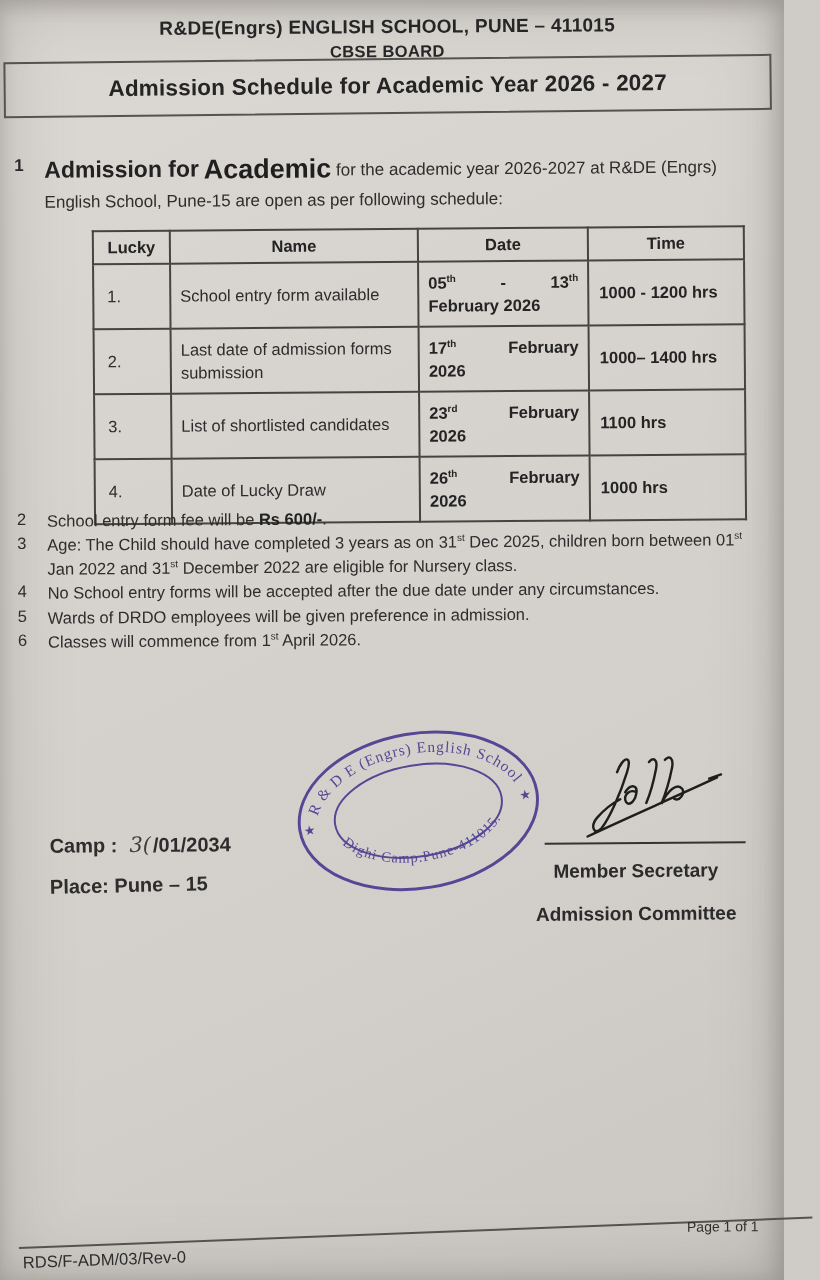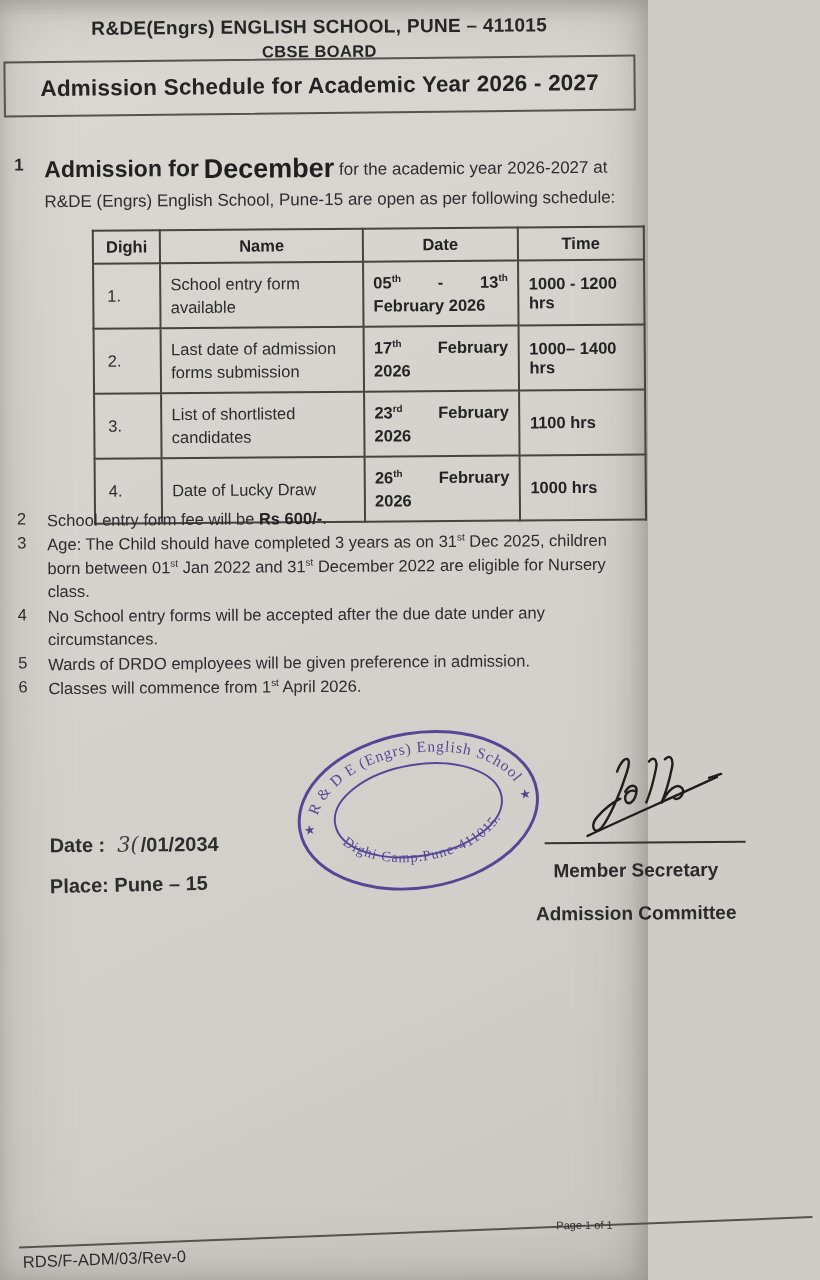--- a/index.html
+++ b/index.html
@@ -2,21 +2,21 @@
 <html lang="en"><head>
 <meta charset="utf-8">
 <style>
   html,body{margin:0;padding:0}
   body{
     width:820px;height:1280px;overflow:hidden;
     background:#cfccc7;
     font-family:"Liberation Sans",sans-serif;
   }
   .page{
-    position:relative;width:648px;height:1280px;
+    position:relative;width:784px;height:1280px;
     background:linear-gradient(155deg,#dbd8d3 0%,#d6d3ce 38%,#d2cfca 70%,#cac7c2 100%);
     box-shadow:inset 0 0 70px rgba(92,88,82,.28), inset -10px 0 22px rgba(84,80,74,.18), inset 0 8px 16px rgba(84,80,74,.16);
     color:#2a2a2a;
   }
   .tilt{position:absolute;inset:0;transform:rotate(-0.45deg)}
 
   
   .hdr{position:absolute;top:16px;left:0;width:100%;text-align:center}
   .hdr-school{font-size:19px;font-weight:bold;color:#262626;letter-spacing:.3px}
   .hdr-board{font-size:16.5px;font-weight:bold;color:#262626;margin-top:4px;letter-spacing:.4px}
@@ -68,47 +68,47 @@
   .stamp text{font-family:"Liberation Serif",serif;letter-spacing:1px}
 
   
   .signature{position:absolute;top:750px;left:572px;width:168px;height:98px}
   .sig-line{position:absolute;top:844px;left:543px;width:201px;height:2px;background:#34332f}
   .secretary{position:absolute;top:862px;left:513px;width:242px;text-align:center;font-size:19px;font-weight:bold;color:#2b2b2b}
   .committee{position:absolute;top:905px;left:508px;width:252px;text-align:center;font-size:19px;font-weight:bold;color:#2b2b2b}
 
   
   .footer-line{position:absolute;top:1232px;left:14px;width:794px;height:2px;background:#55534f;transform:rotate(-1.75deg)}
-  .page-num{position:absolute;top:1221px;right:40px;font-size:11px;color:#2f2f2f}
+  .page-num{position:absolute;top:1221px;right:30px;font-size:14px;color:#2f2f2f}
   .doc-ref{position:absolute;top:1248px;left:18px;font-size:16.5px;color:#2d2d2d;transform:rotate(-1.6deg)}
 </style>
 </head>
 <body>
 
 <div class="page">
   <div class="tilt">
 
     <div class="hdr">
       <div class="hdr-school">R&amp;DE(Engrs) ENGLISH SCHOOL, PUNE – 411015</div>
       <div class="hdr-board">CBSE BOARD</div>
     </div>
 
     <div class="title-box">
       <div class="doc-title">Admission Schedule for Academic Year 2026 - 2027</div>
     </div>
 
     <div class="intro">
       <span class="intro-num">1</span>
-      <p class="intro-text"><b>Admission for</b> <span class="big">December</span> for the academic year 2026-2027 at R&amp;DE (Engrs) English School, Pune-15 are open as per following schedule:</p>
+      <p class="intro-text"><b>Admission for</b> <span class="big">Academic</span> for the academic year 2026-2027 at R&amp;DE (Engrs) English School, Pune-15 are open as per following schedule:</p>
     </div>
 
     <table class="sched">
       <tbody>
           <tr>
-        <th class="col-event">Dighi</th>
+        <th class="col-event">Lucky</th>
         <th class="col-name">Name</th>
         <th class="col-date">Date</th>
         <th class="col-time">Time</th>
       </tr>
       <tr>
         <td class="cell-event">1.</td>
         <td class="cell-name">School entry form available</td>
         <td class="cell-date">
           <div class="date-l1">
             <span>05<sup>th</sup></span>
@@ -205,21 +205,21 @@
         <path d="M52,44 C58,35 65,37 63,46 C61,55 54,59 52,52 C51,46 57,41 63,44"></path>
         <path d="M76,14 C80,9 85,11 83,21 C80,36 76,48 73,55"></path>
         <path d="M92,12 C96,7 101,10 99,20 C96,35 91,49 88,56 C95,42 104,35 109,41 C112,46 106,54 101,51"></path>
         <path d="M14,88 C46,73 100,50 144,30"></path>
         <path d="M136,31 L148,27"></path>
       </g>
     </svg>
     <div class="sig-line"></div>
 
     <div class="date-line">
-      <span>Date :</span><span class="hand">3(</span><span>/01/2034</span>
+      <span>Camp :</span><span class="hand">3(</span><span>/01/2034</span>
     </div>
     <div class="place-line">Place: Pune – 15</div>
 
     <div class="secretary">Member Secretary</div>
     <div class="committee">Admission Committee</div>
 
     <div class="footer-line"></div>
     <div class="page-num">Page 1 of 1</div>
     <div class="doc-ref">RDS/F-ADM/03/Rev-0</div>
 

